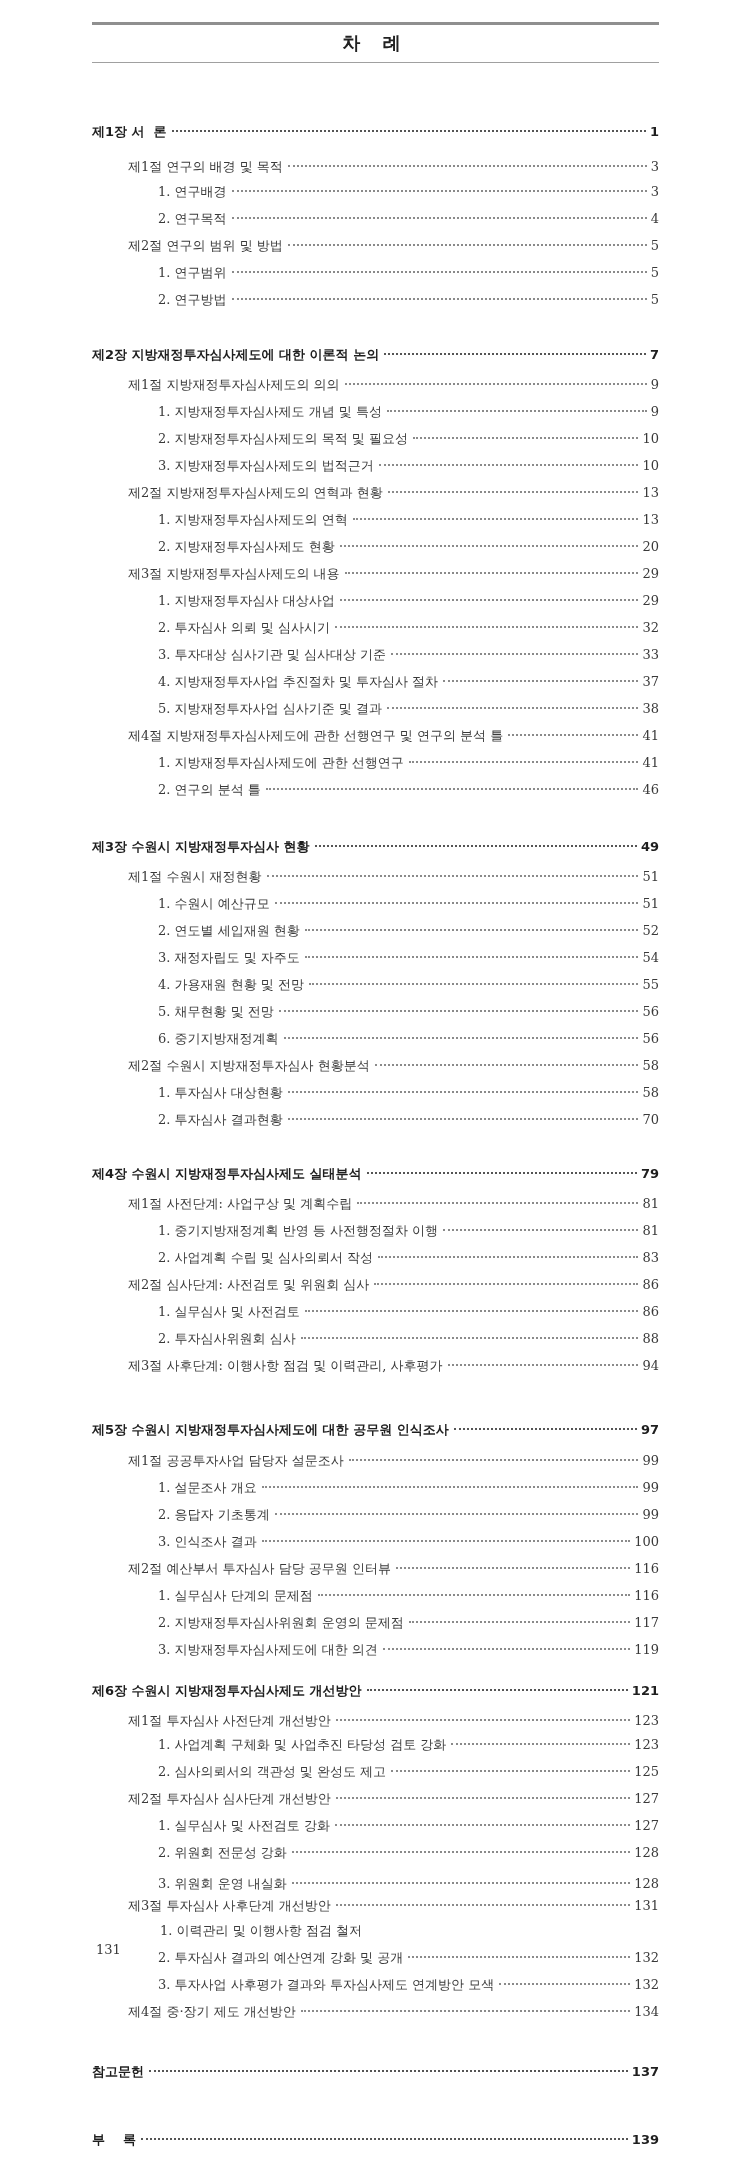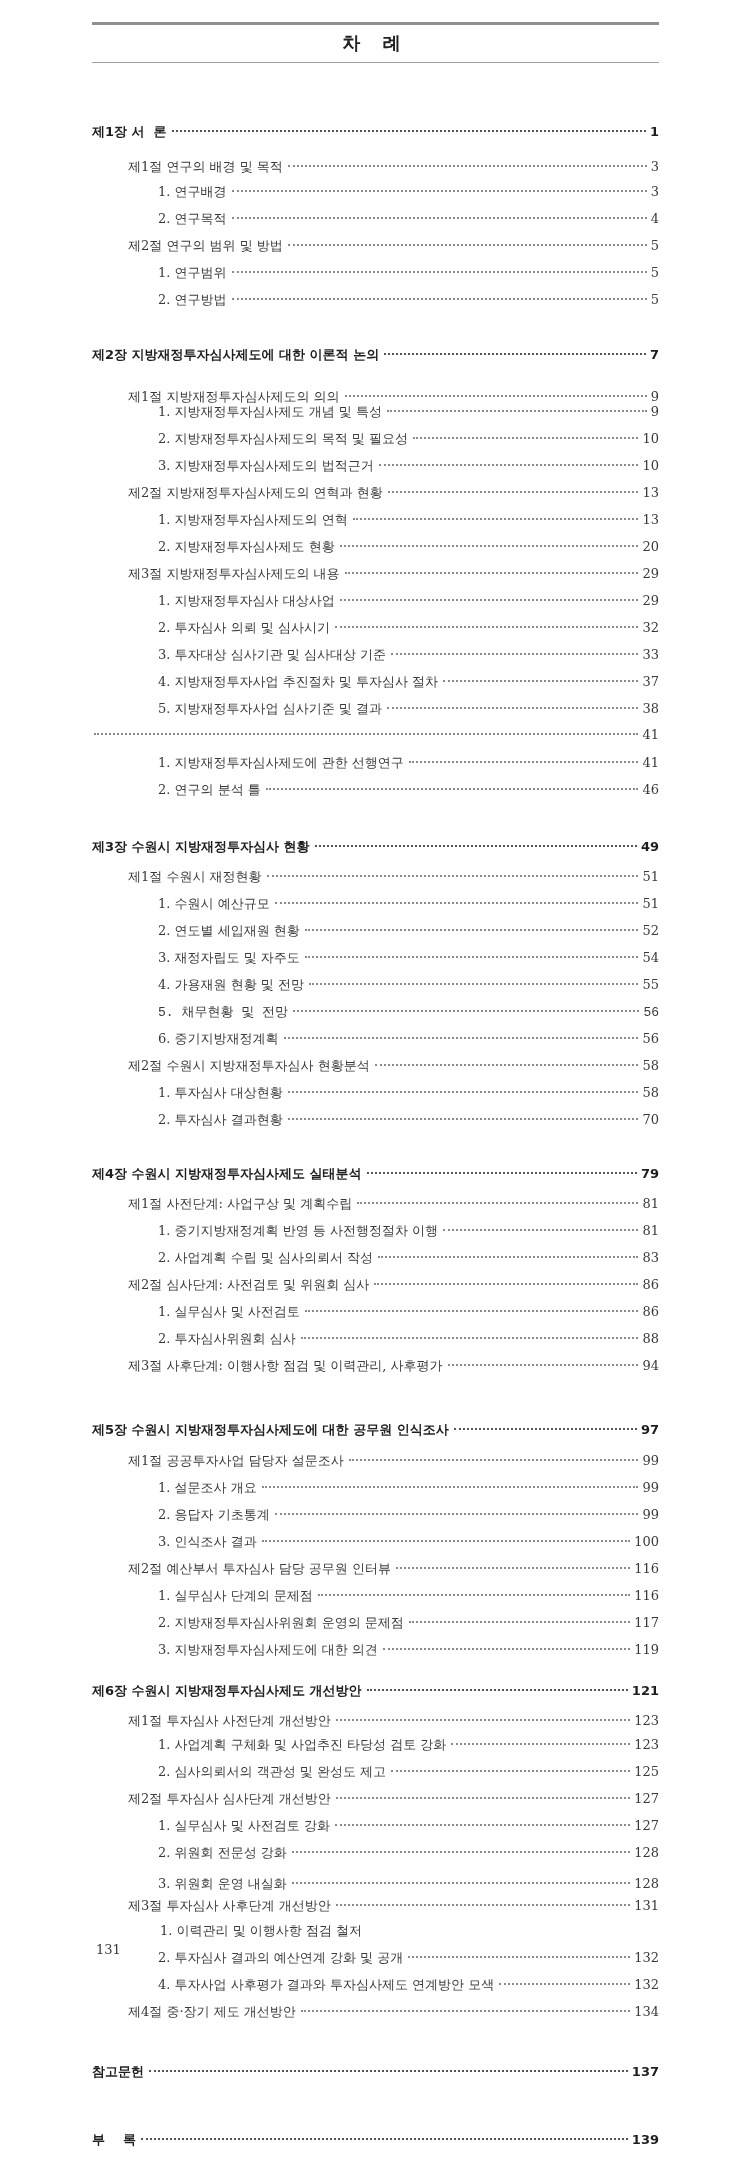--- a/index.html
+++ b/index.html
@@ -63,21 +63,21 @@
       <div class="row item" style="top: 291px;">
         <span class="label">2. 연구방법</span>
         <span class="leader"></span>
         <span class="page-no">5</span>
       </div>
       <div class="row chapter" style="top: 346px;">
         <span class="label">제2장 지방재정투자심사제도에 대한 이론적 논의</span>
         <span class="leader"></span>
         <span class="page-no">7</span>
       </div>
-      <div class="row section" style="top: 376px; margin-top: 12px;">
+      <div class="row section" style="top: 376px;">
         <span class="label">제1절 지방재정투자심사제도의 의의</span>
         <span class="leader"></span>
         <span class="page-no">9</span>
       </div>
       <div class="row item" style="top: 403px;">
         <span class="label">1. 지방재정투자심사제도 개념 및 특성</span>
         <span class="leader"></span>
         <span class="page-no">9</span>
       </div>
       <div class="row item" style="top: 430px;">
@@ -129,20 +129,21 @@
         <span class="label">4. 지방재정투자사업 추진절차 및 투자심사 절차</span>
         <span class="leader"></span>
         <span class="page-no">37</span>
       </div>
       <div class="row item" style="top: 700px;">
         <span class="label">5. 지방재정투자사업 심사기준 및 결과</span>
         <span class="leader"></span>
         <span class="page-no">38</span>
       </div>
       <div class="row section" style="top: 727px;">
+        <span class="label">제4절 지방재정투자심사제도에 관한 선행연구 및 연구의 분석 틀</span>
         <span class="leader"></span>
         <span class="page-no">41</span>
       </div>
       <div class="row item" style="top: 754px;">
         <span class="label">1. 지방재정투자심사제도에 관한 선행연구</span>
         <span class="leader"></span>
         <span class="page-no">41</span>
       </div>
       <div class="row item" style="top: 781px;">
         <span class="label">2. 연구의 분석 틀</span>
@@ -172,21 +173,21 @@
       <div class="row item" style="top: 949px;">
         <span class="label">3. 재정자립도 및 자주도</span>
         <span class="leader"></span>
         <span class="page-no">54</span>
       </div>
       <div class="row item" style="top: 976px;">
         <span class="label">4. 가용재원 현황 및 전망</span>
         <span class="leader"></span>
         <span class="page-no">55</span>
       </div>
-      <div class="row item" style="top: 1003px; font-family: Liberation Mono, monospace;">
+      <div class="row item" style="top: 1003px;">
         <span class="label">5. 채무현황 및 전망</span>
         <span class="leader"></span>
         <span class="page-no">56</span>
       </div>
       <div class="row item" style="top: 1030px;">
         <span class="label">6. 중기지방재정계획</span>
         <span class="leader"></span>
         <span class="page-no">56</span>
       </div>
       <div class="row section" style="top: 1057px;">
@@ -338,21 +339,21 @@
         <span class="label">1. 이력관리 및 이행사항 점검 철저</span>
         <span class="leader"></span>
         <span class="page-no">131</span>
       </div>
       <div class="row item" style="top: 1949px;">
         <span class="label">2. 투자심사 결과의 예산연계 강화 및 공개</span>
         <span class="leader"></span>
         <span class="page-no">132</span>
       </div>
       <div class="row item" style="top: 1976px;">
-        <span class="label">4. 투자사업 사후평가 결과와 투자심사제도 연계방안 모색</span>
+        <span class="label">3. 투자사업 사후평가 결과와 투자심사제도 연계방안 모색</span>
         <span class="leader"></span>
         <span class="page-no">132</span>
       </div>
       <div class="row section" style="top: 2003px;">
         <span class="label">제4절 중·장기 제도 개선방안</span>
         <span class="leader"></span>
         <span class="page-no">134</span>
       </div>
       <div class="row chapter" style="top: 2063px;">
         <span class="label">참고문헌</span>

